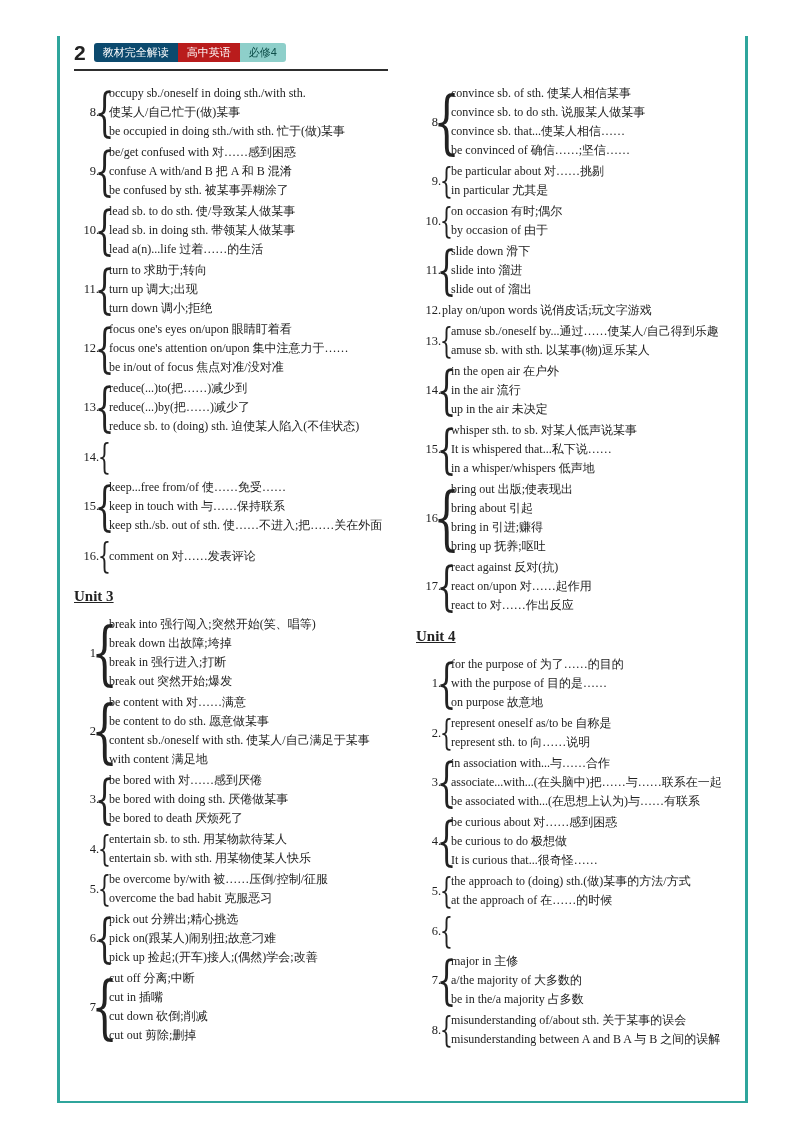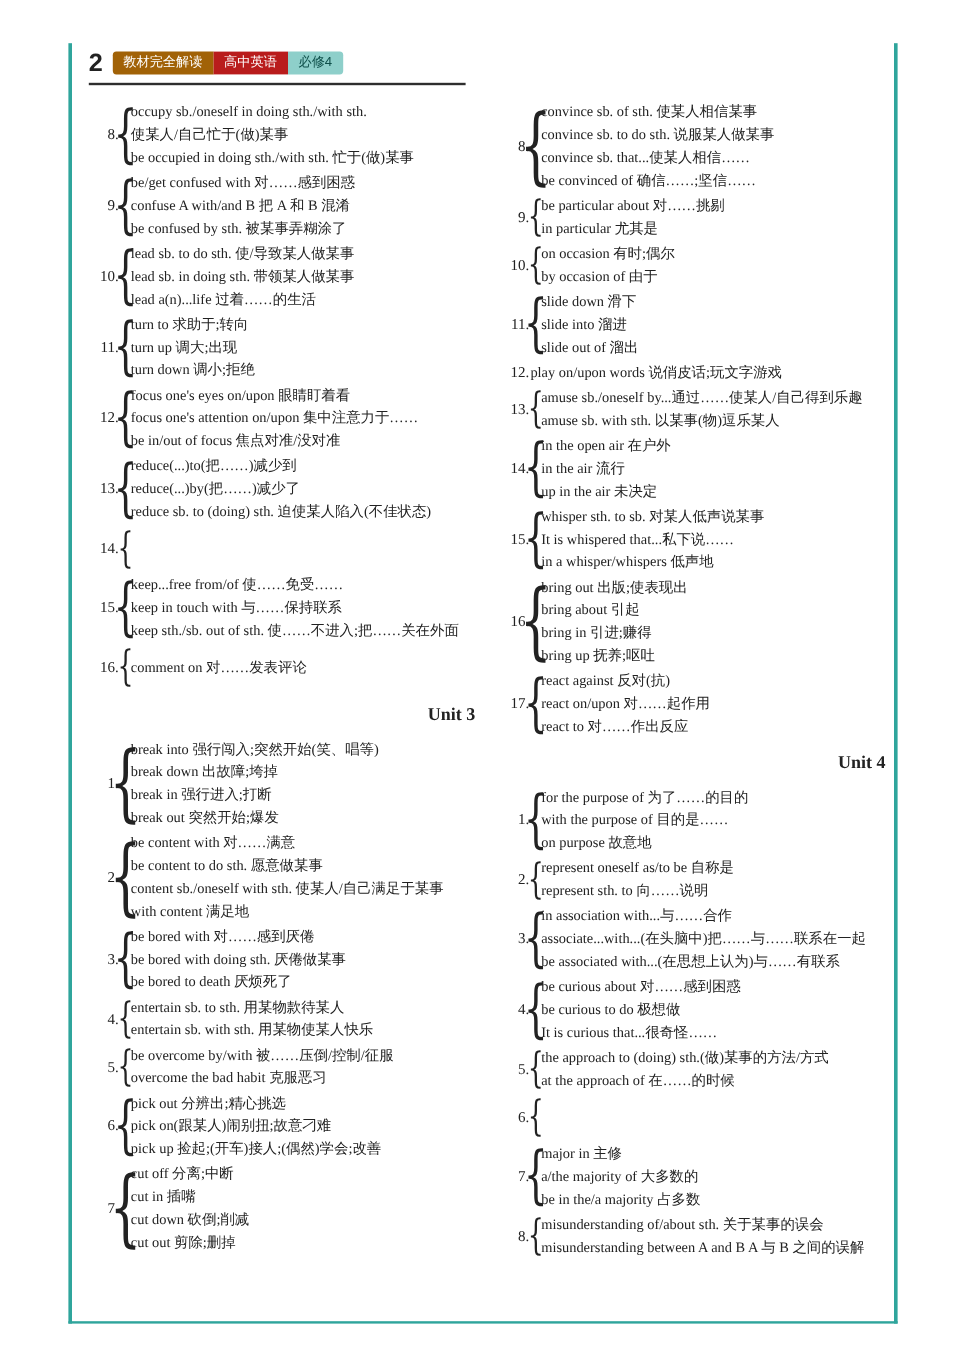--- a/index.html
+++ b/index.html
@@ -13,36 +13,36 @@
   .rail.right { right:52px; }
   .bottom-rule { position:absolute; left:57px; right:52px; bottom:22px; height:2px; background:#2fa59c; }
 
   .hdr { position:absolute; left:74px; top:42px; width:314px;
          display:flex; align-items:center; gap:8px;
          border-bottom:2px solid #2e2e2e; padding-bottom:6px; }
   .page-num { font-family:"Liberation Sans","DejaVu Sans",sans-serif; font-weight:bold; font-size:21px; line-height:1; }
   .badges { display:flex; align-items:stretch; }
   .badge { font-family:"Liberation Sans","DejaVu Sans",sans-serif; font-size:11px; line-height:1;
            padding:4px 9px; color:#fff; white-space:nowrap; }
-  .badge.dark  { background:#a16207; border-radius:3px 0 0 3px; }
+  .badge.dark  { background:#0c4a6e; border-radius:3px 0 0 3px; }
   .badge.teal  { background:#b91c1c; }
   .badge.light { background:#8ecfca; color:#0e4f4a; border-radius:0 3px 3px 0; }
 
   .content { position:absolute; left:74px; top:82px; width:664px; display:flex; gap:20px; }
   .col { width:322px; }
 
   .entry { display:flex; align-items:center; margin:2px 0; }
   .num { width:26px; min-width:26px; text-align:right; font-size:12.5px; padding-right:1px; }
   .brace { width:9px; min-width:9px; display:flex; align-items:center; justify-content:center;
            font-family:"DejaVu Serif",serif; font-weight:400; line-height:1;
            transform:scaleX(0.6); transform-origin:center; color:#222; }
   .lines { flex:1; min-width:0; }
   .line { font-size:12px; line-height:19px; white-space:nowrap; }
 
-  .unit-heading { text-align:right; font-weight:bold; font-size:15px; margin:13px 0 10px; }
+  .unit-heading { text-align:left; font-weight:bold; font-size:15px; margin:13px 0 10px;text-decoration:underline; }
 </style>
 </head>
 <body>
 
 <div class="page">
 
   <div class="rail left"></div>
   <div class="rail right"></div>
   <div class="bottom-rule"></div>
 

